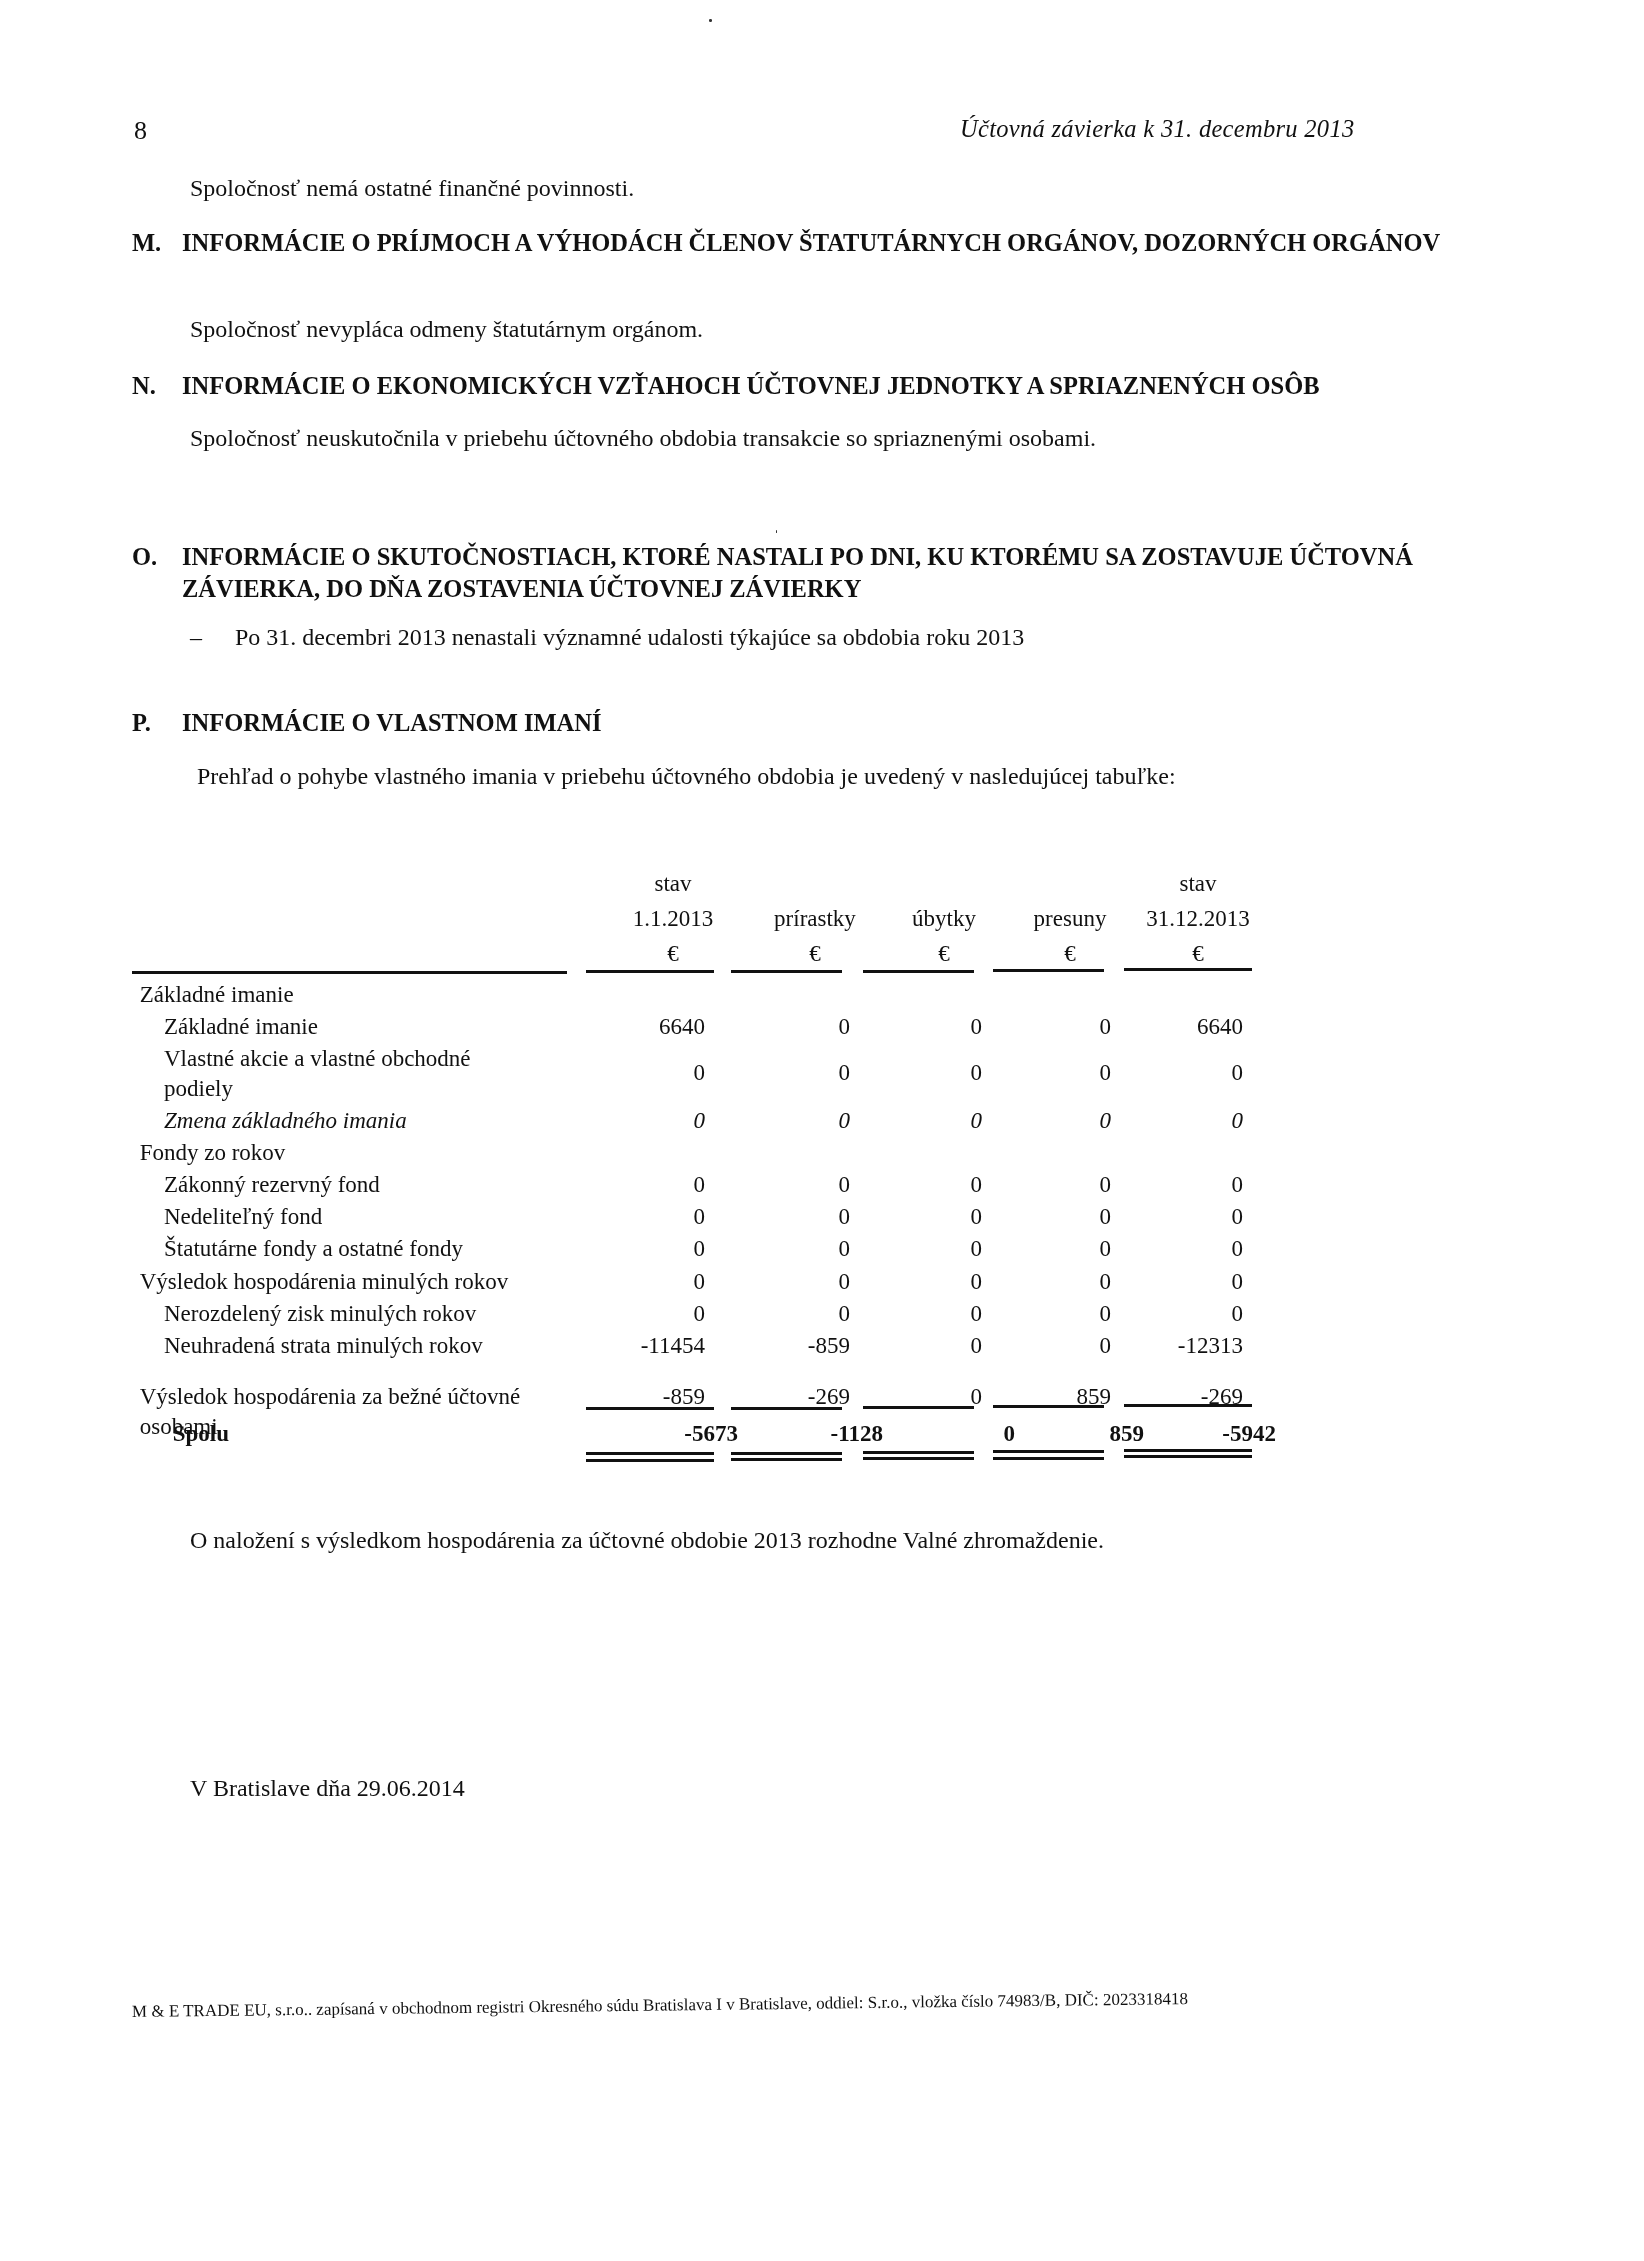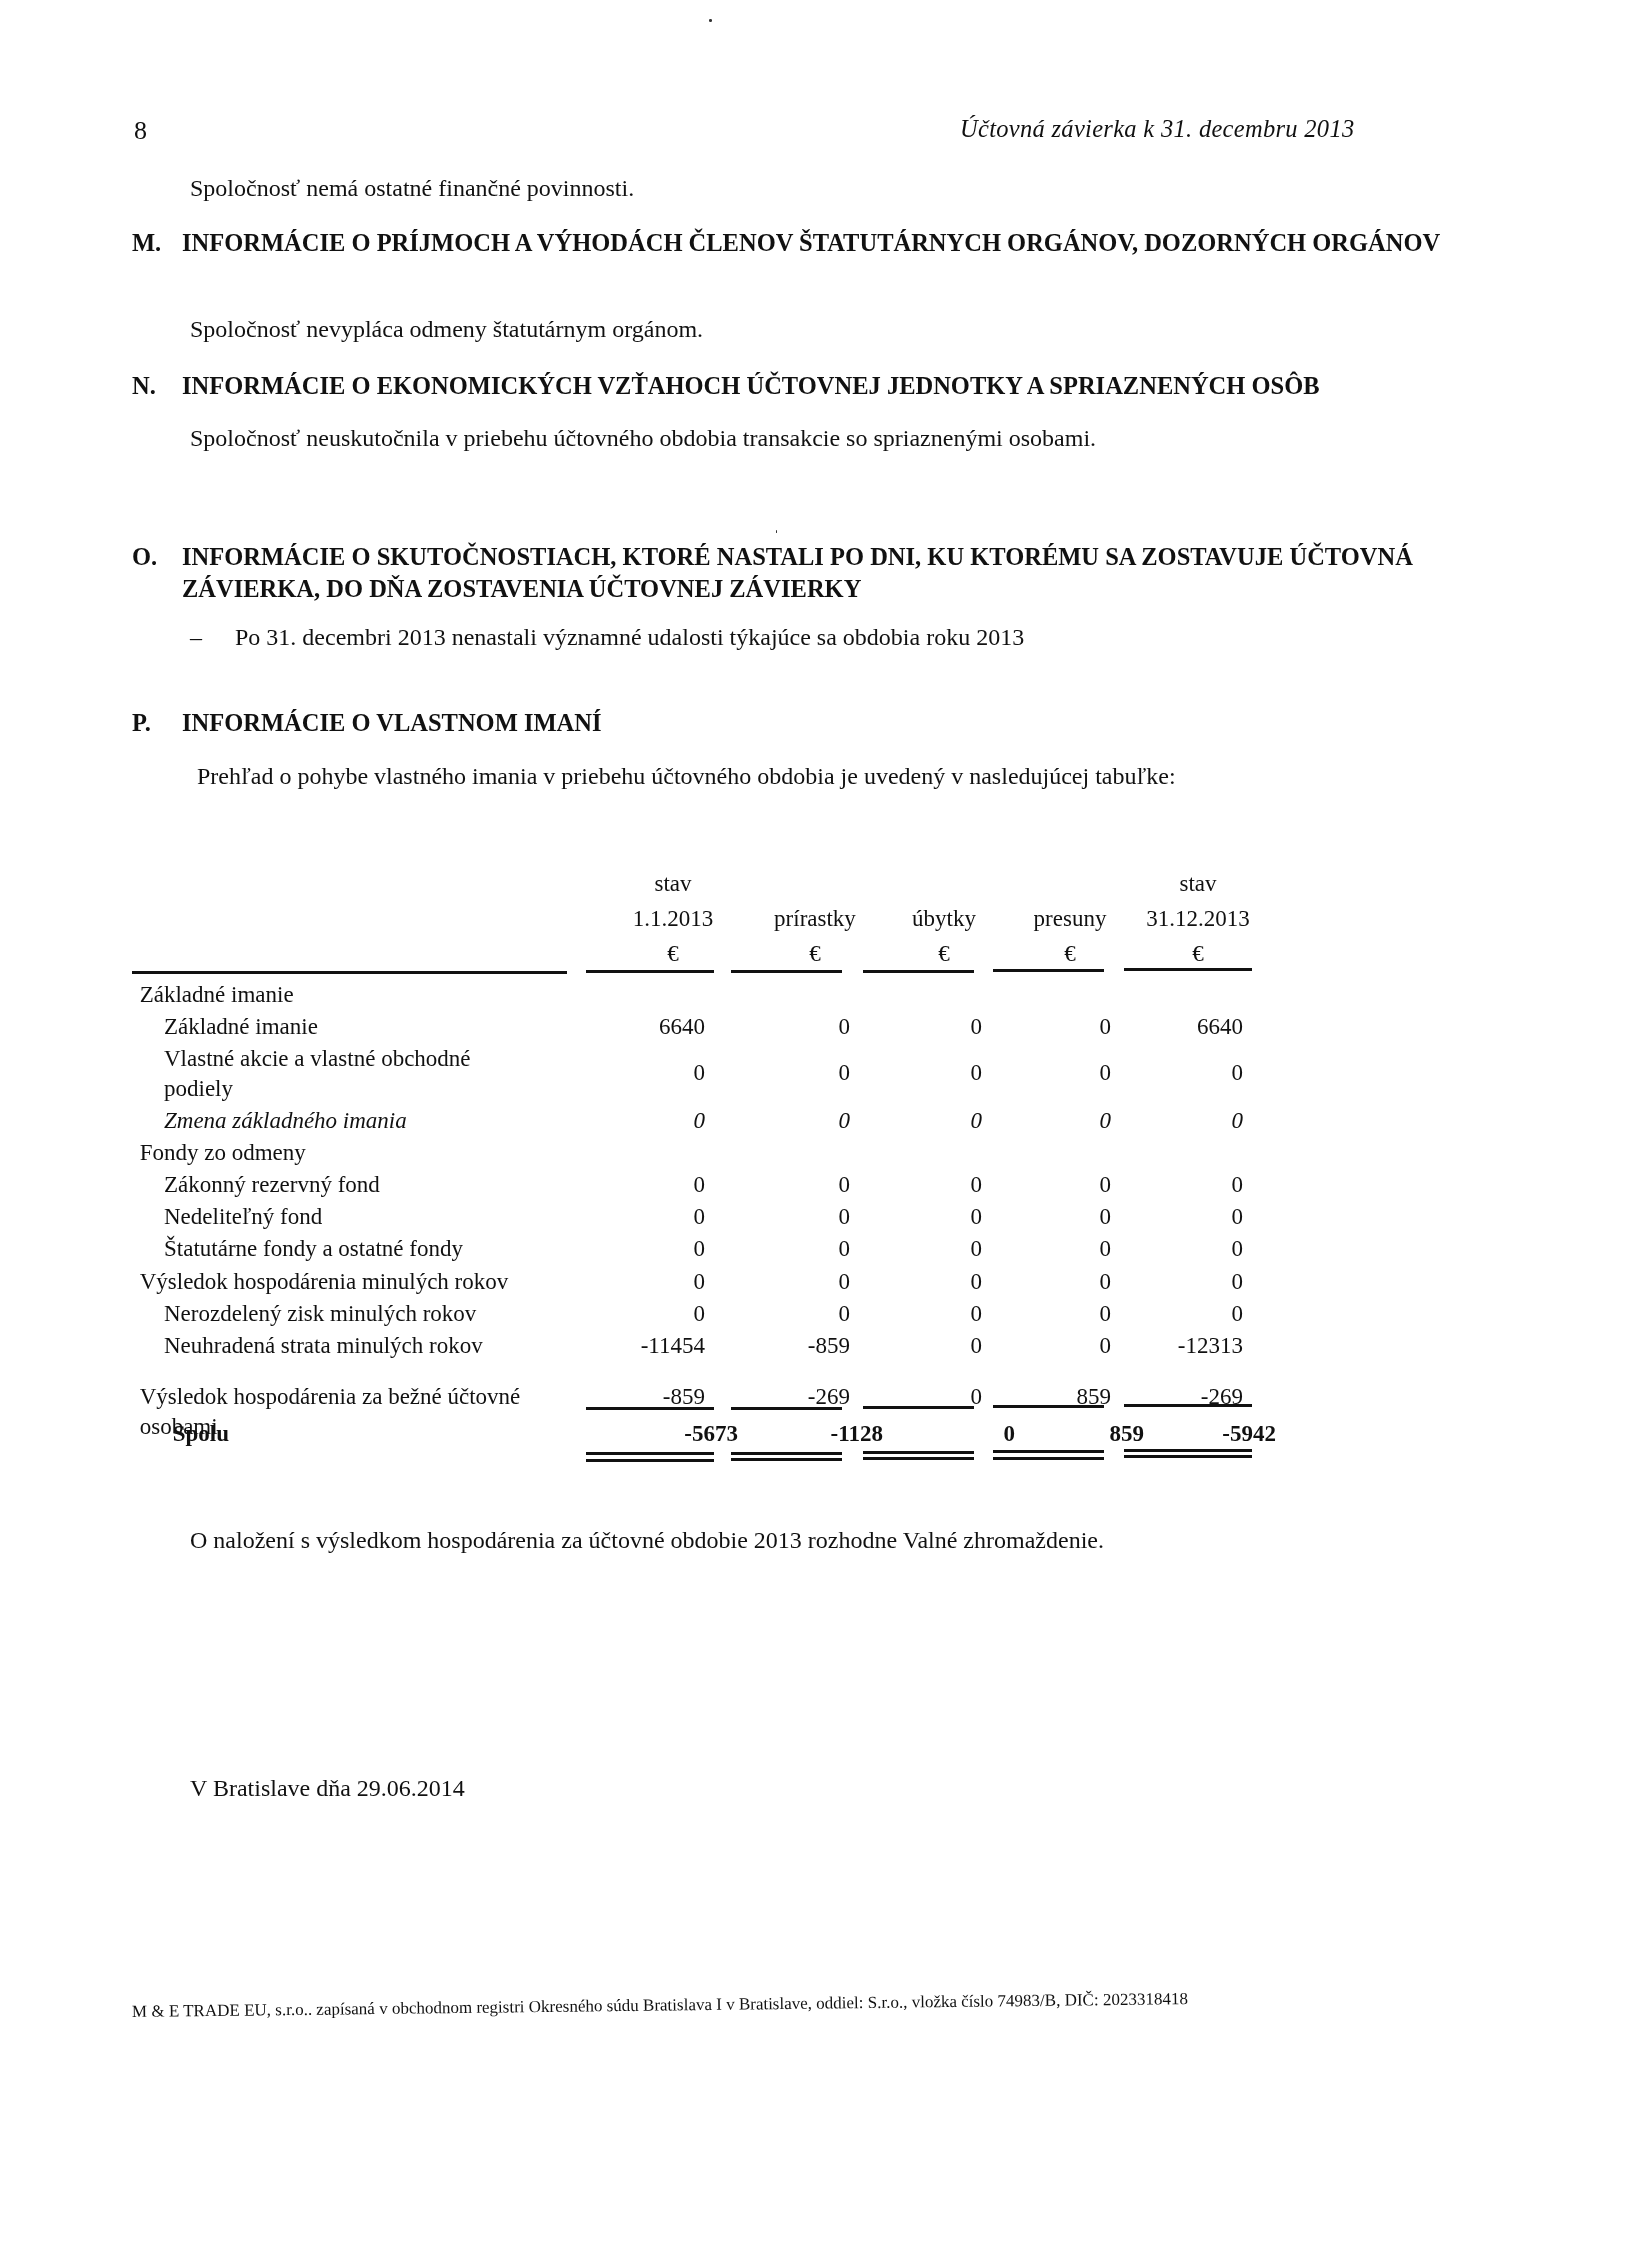--- a/index.html
+++ b/index.html
@@ -127,21 +127,21 @@
       </div>
       <div class="row" style="top: 242px; font-style: italic;">
         <span class="label ind">Zmena základného imania</span>
         <span class="cell c0" style="top: 0px;">0</span>
         <span class="cell c1" style="top: 0px;">0</span>
         <span class="cell c2" style="top: 0px;">0</span>
         <span class="cell c3" style="top: 0px;">0</span>
         <span class="cell c4" style="top: 0px;">0</span>
       </div>
       <div class="row" style="top: 274px;">
-        <span class="label">Fondy zo odmeny</span>
+        <span class="label">Fondy zo rokov</span>
         <span class="cell c0" style="top: 0px;"></span>
         <span class="cell c1" style="top: 0px;"></span>
         <span class="cell c2" style="top: 0px;"></span>
         <span class="cell c3" style="top: 0px;"></span>
         <span class="cell c4" style="top: 0px;"></span>
       </div>
       <div class="row" style="top: 306px;">
         <span class="label ind">Zákonný rezervný fond</span>
         <span class="cell c0" style="top: 0px;">0</span>
         <span class="cell c1" style="top: 0px;">0</span>

